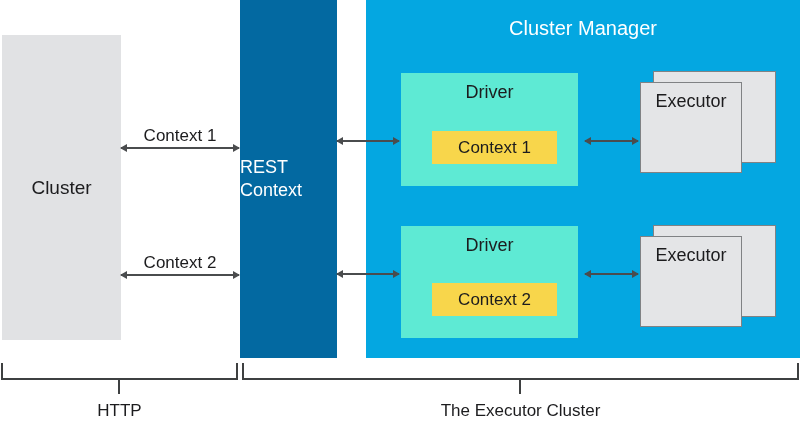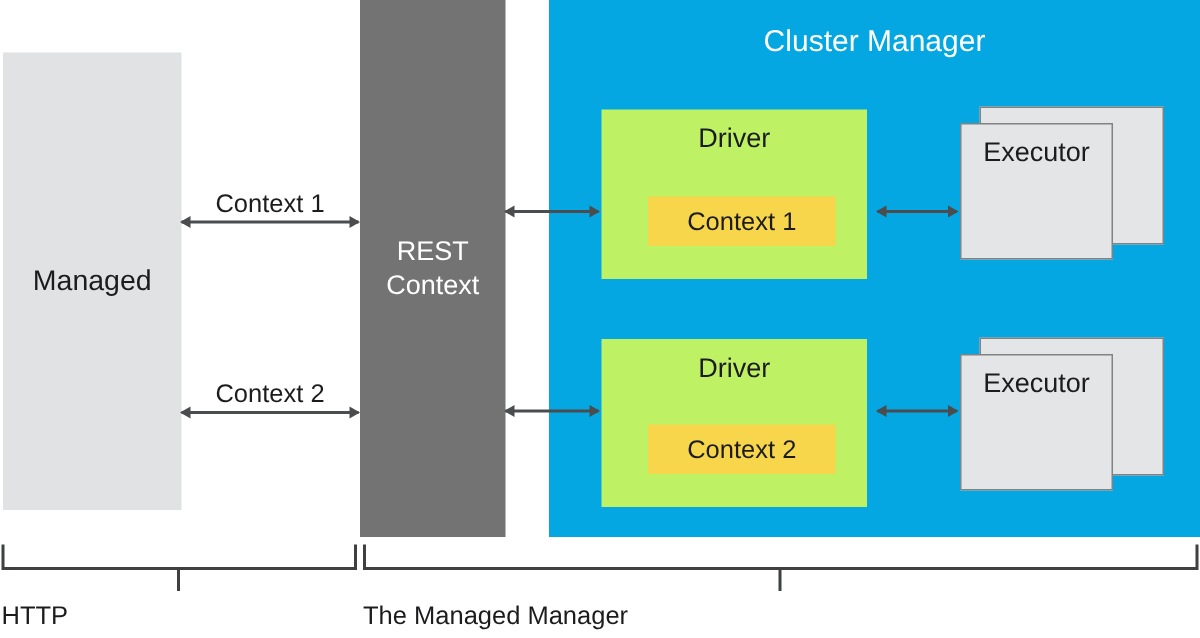--- a/index.html
+++ b/index.html
@@ -13,37 +13,37 @@
 
   
   .client-box {
     left:2px; top:35px; width:119px; height:305px;
     background:#e1e2e4;
     display:flex; align-items:center; justify-content:center;
     font-size:19px;
   }
   .rest-box {
     left:240px; top:0; width:97px; height:358px;
-    background:#737373; color:#ffffff;
-    display:flex; flex-direction:column; align-items:center; justify-content:center;
+    background:#0369a1; color:#ffffff;
+    display:flex; flex-direction:column; align-items:flex-start; justify-content:center;
     font-size:18px; line-height:23px; text-align:center;
   }
   .cluster-box {
     left:366px; top:0; width:434px; height:358px;
     background:#04a7e1;
   }
   .cluster-title {
     left:366px; top:17px; width:434px;
     text-align:center; color:#ffffff; font-size:20px;
   }
 
   
   .driver-box {
     left:401px; width:177px;
-    background:#bef264;
+    background:#5eead4;
   }
   .driver-label {
     margin-top:9px; text-align:center; font-size:18px;
   }
   .context-box {
     position:absolute; left:31px; width:125px; height:33px;
     background:#f8d64b;
     display:flex; align-items:center; justify-content:center;
     font-size:17px;
   }
@@ -74,29 +74,29 @@
   }
 
   
   .bracket { position:absolute; top:378px; height:2px; background:#3e4041; }
   .bracket::before, .bracket::after {
     content:""; position:absolute; top:-15px; width:2px; height:15px; background:#3e4041;
   }
   .bracket::before { left:0; }
   .bracket::after  { right:0; }
   .bracket-tick { position:absolute; top:2px; width:2px; height:14px; background:#3e4041; }
-  .bracket-label { top:401px; text-align:left; font-size:17px; }
+  .bracket-label { top:401px; text-align:center; font-size:17px; }
 </style>
 </head>
 <body>
 
 <div id="canvas">
 
   <div class="abs client-box">
-    <span>Managed</span>
+    <span>Cluster</span>
   </div>
 
   <div class="abs rest-box">
     <span>REST</span>
     <span>Context</span>
   </div>
 
   <div class="abs cluster-box"></div>
   <div class="abs cluster-title">Cluster Manager</div>
 
@@ -139,15 +139,15 @@
   <div class="arrow" style="left:585px; top:273px; width:53px;"></div>
 
   <div class="bracket" style="left:1px; width:237px;">
     <div class="bracket-tick" style="left:117px;"></div>
   </div>
   <div class="abs bracket-label" style="left:1px; width:237px;">HTTP</div>
 
   <div class="bracket" style="left:242px; width:557px;">
     <div class="bracket-tick" style="left:277px;"></div>
   </div>
-  <div class="abs bracket-label" style="left:242px; width:557px;">The Managed Manager</div>
+  <div class="abs bracket-label" style="left:242px; width:557px;">The Executor Cluster</div>
 
 </div>
 
 </body></html>

